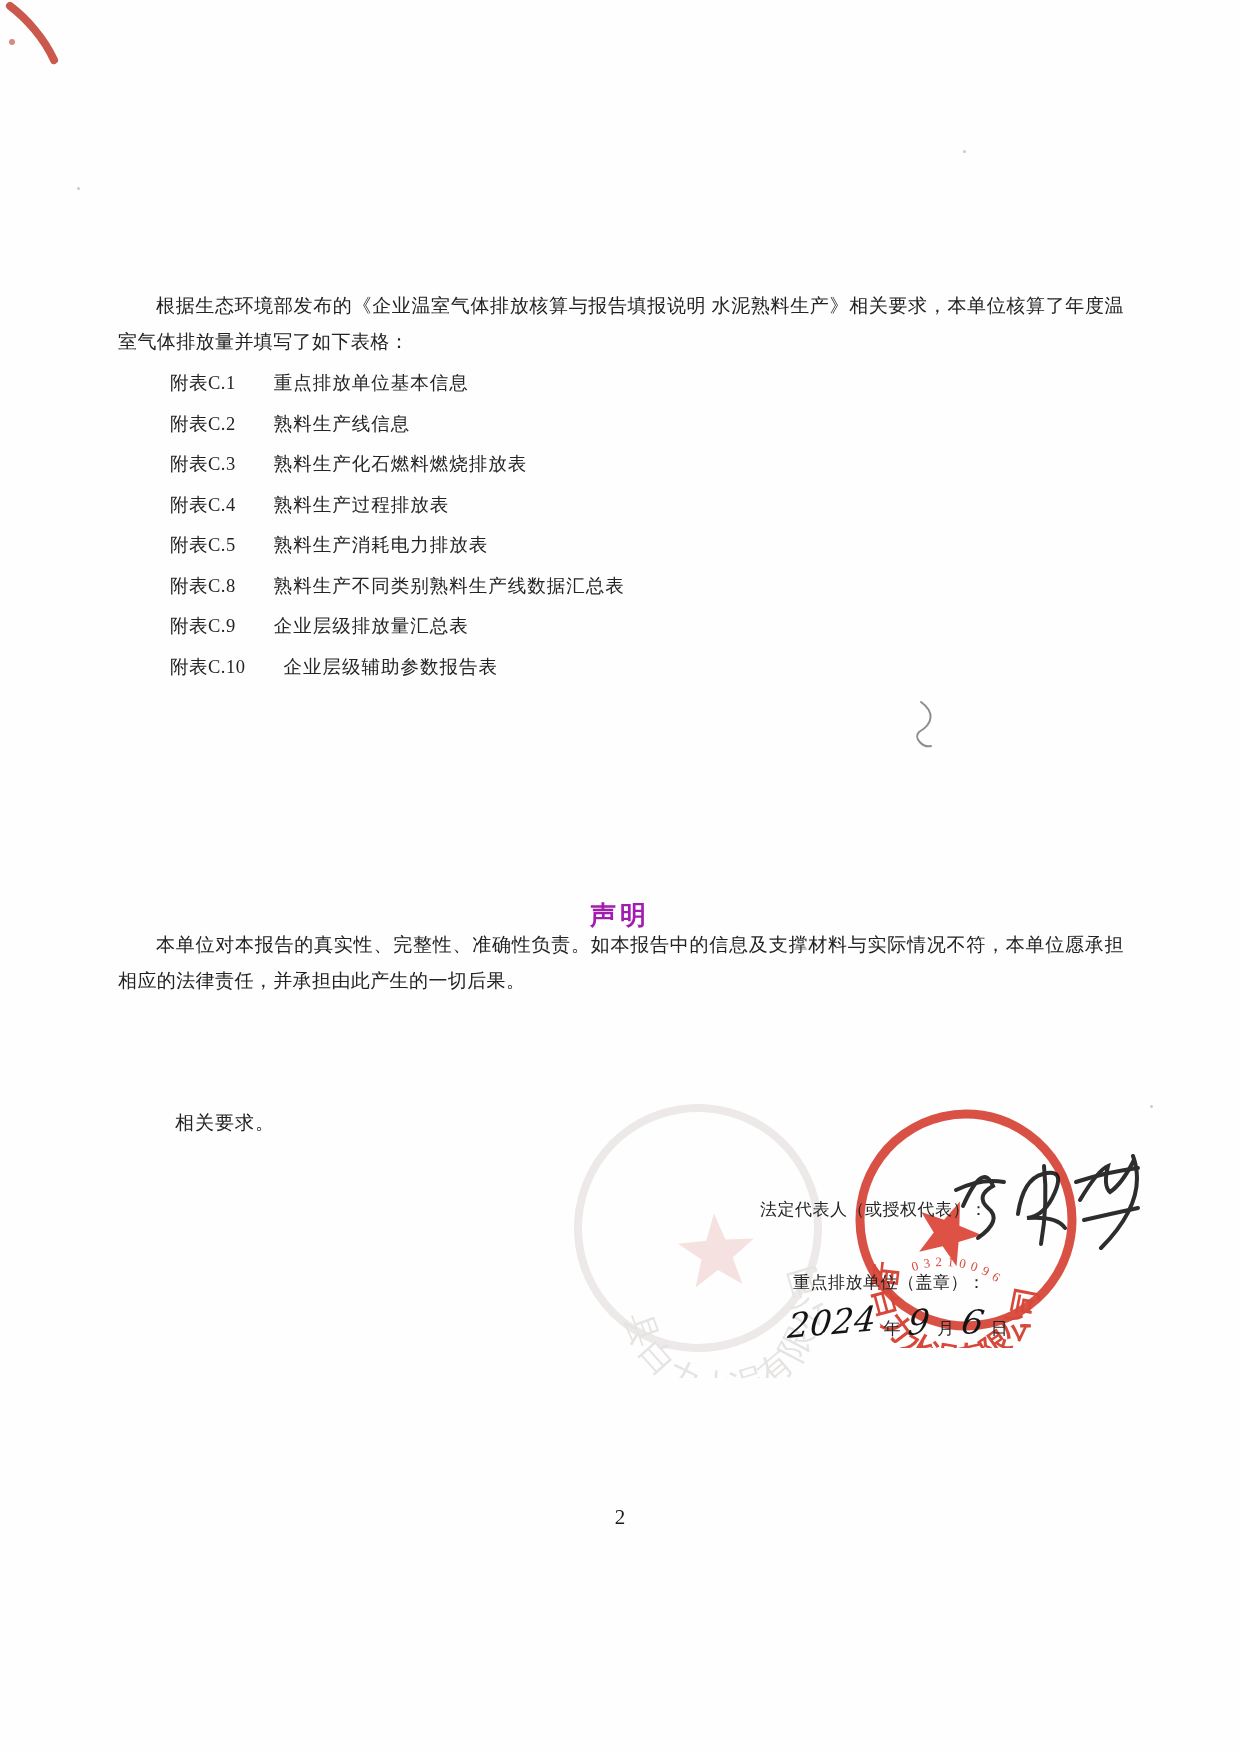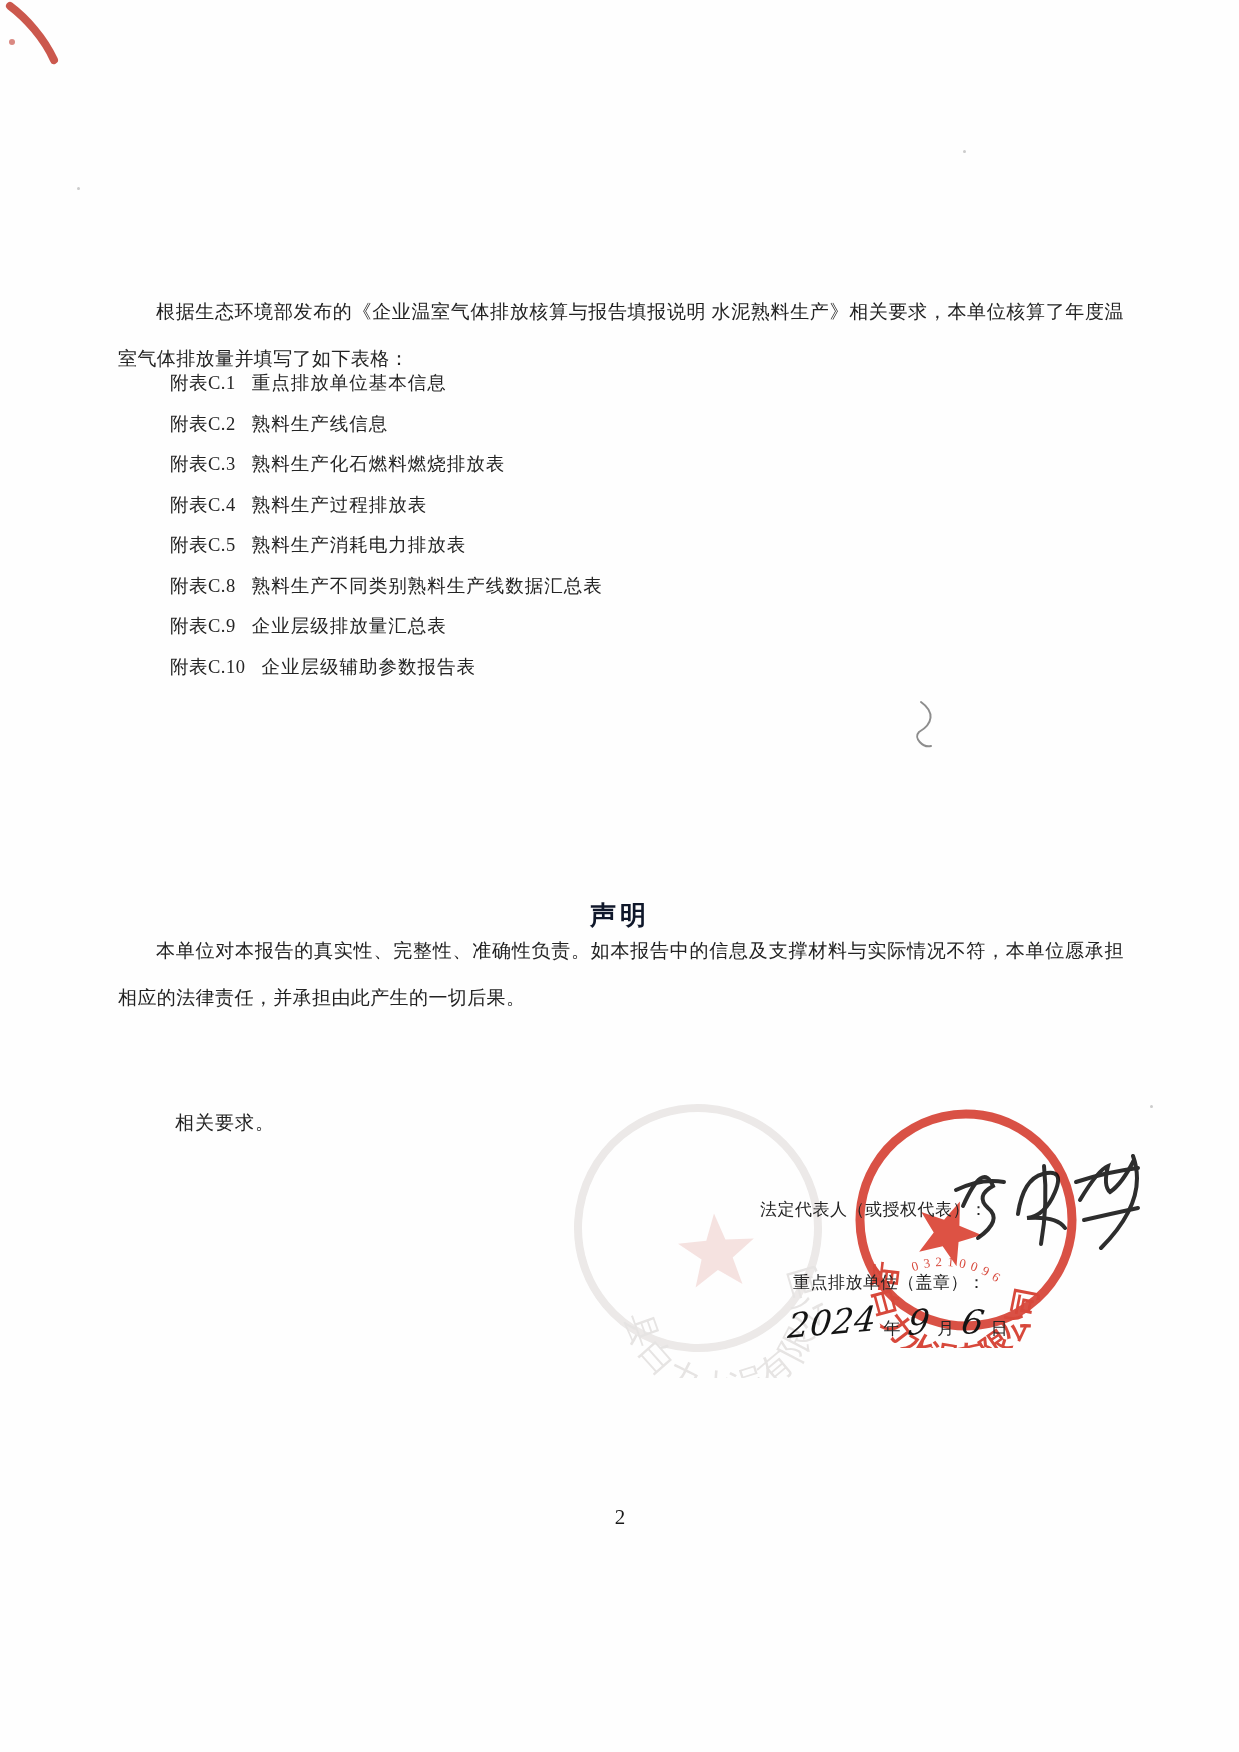--- a/index.html
+++ b/index.html
@@ -1,29 +1,29 @@
 <!DOCTYPE html>
 <html><head>
 <meta charset="utf-8">
 <style>
   html,body{margin:0;padding:0;background:#ffffff;}
   body{width:1239px;height:1752px;overflow:hidden;
        font-family:"Liberation Serif","DejaVu Serif",serif;color:#1d1d1d;}
   .page{position:relative;width:1239px;height:1752px;background:#fefefe;}
 
-  .para{position:absolute;left:118px;width:1006px;font-size:19px;line-height:47px;
+  .para{position:absolute;left:118px;width:1006px;font-size:19px;line-height:36px;
         text-align:justify;text-indent:2em;letter-spacing:0.4px;color:#222;}
   .intro{top:288px;}
   .toc{position:absolute;left:170px;top:370px;font-size:18.5px;color:#242424;}
-  .toc-row{height:40.5px;display:flex;align-items:flex-start;white-space:nowrap;}
+  .toc-row{height:40.5px;display:flex;align-items:flex-start;white-space:nowrap;gap:22px;}
   .toc-id{margin-right:16px;letter-spacing:0.5px;}
   .toc-title{letter-spacing:1px;}
 
   .statement-heading{position:absolute;left:118px;width:1004px;top:898px;text-align:center;
-        font-weight:bold;font-size:26px;letter-spacing:4px;color:#0f172a;}
+        font-weight:bold;font-size:26px;letter-spacing:4px;color:#a21caf;}
   .statement-body{top:927px;}
   .closing{position:absolute;left:175px;top:1110px;font-size:19px;letter-spacing:1px;color:#222;}
 
   .sig-label{position:absolute;font-size:17px;letter-spacing:0.5px;color:#242424;white-space:nowrap;}
   .lbl-legal{left:760px;top:1198px;}
   .lbl-unit{left:793px;top:1271px;text-align:center;}
   .date-line{left:788px;top:1302px;display:flex;align-items:baseline;}
   .hand{display:inline-block;font-style:italic;transform:rotate(-5deg) skewX(-10deg);
         font-size:34px;color:#141414;font-family:"DejaVu Serif",serif;}
   .hand-day{transform:rotate(4deg) skewX(-6deg);}

